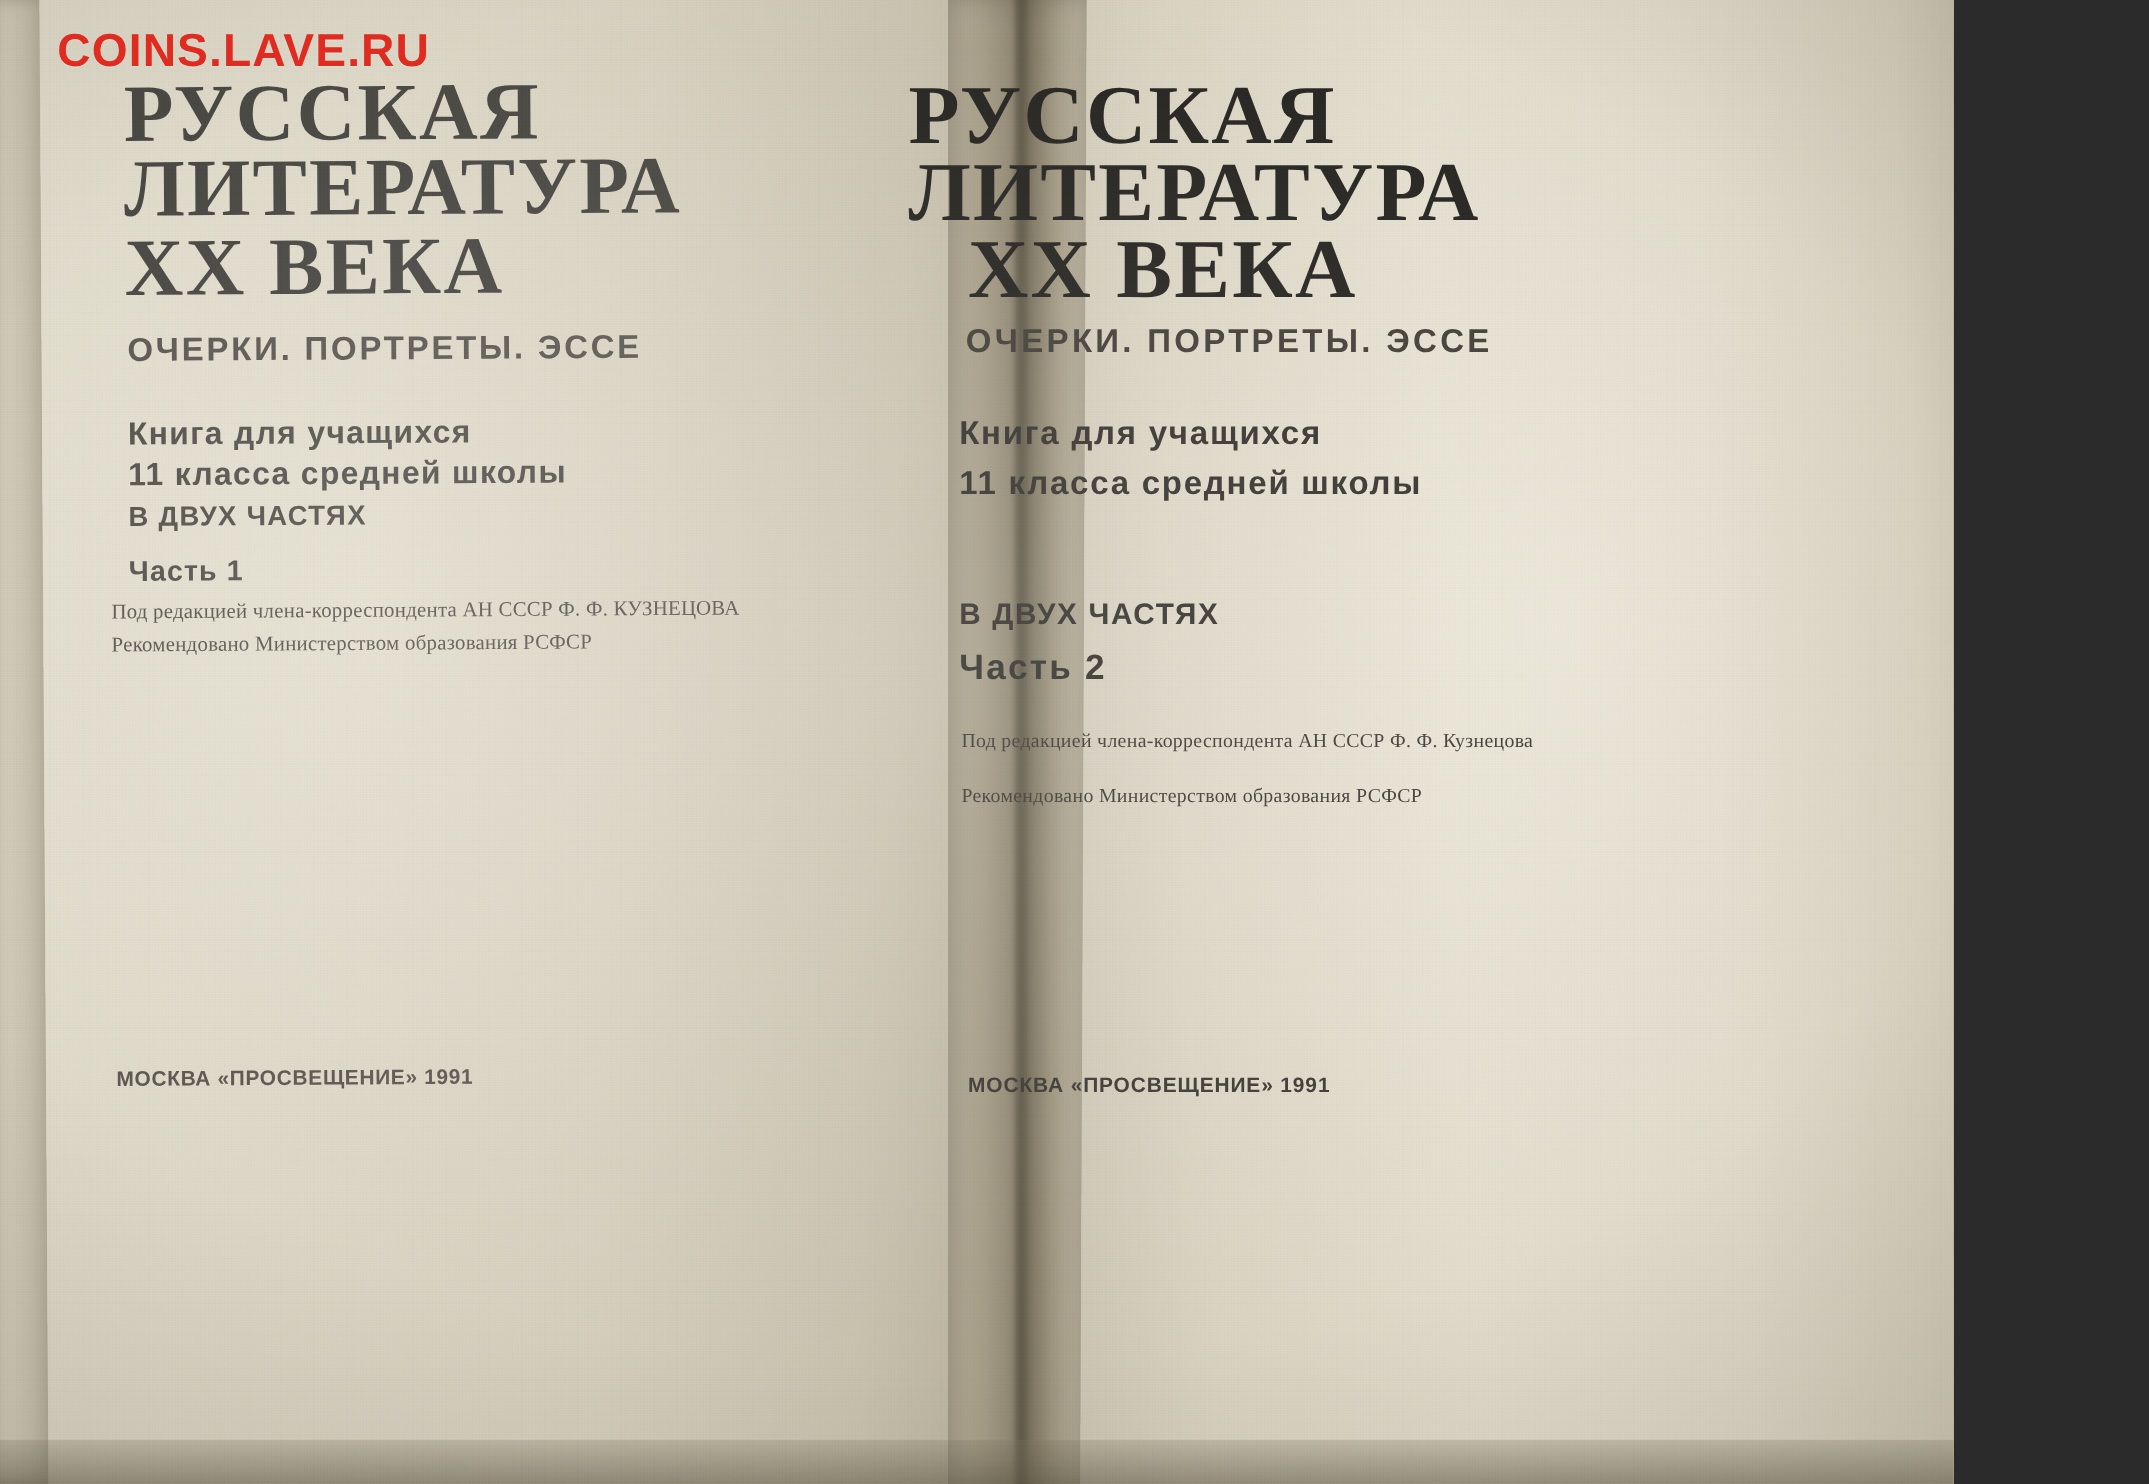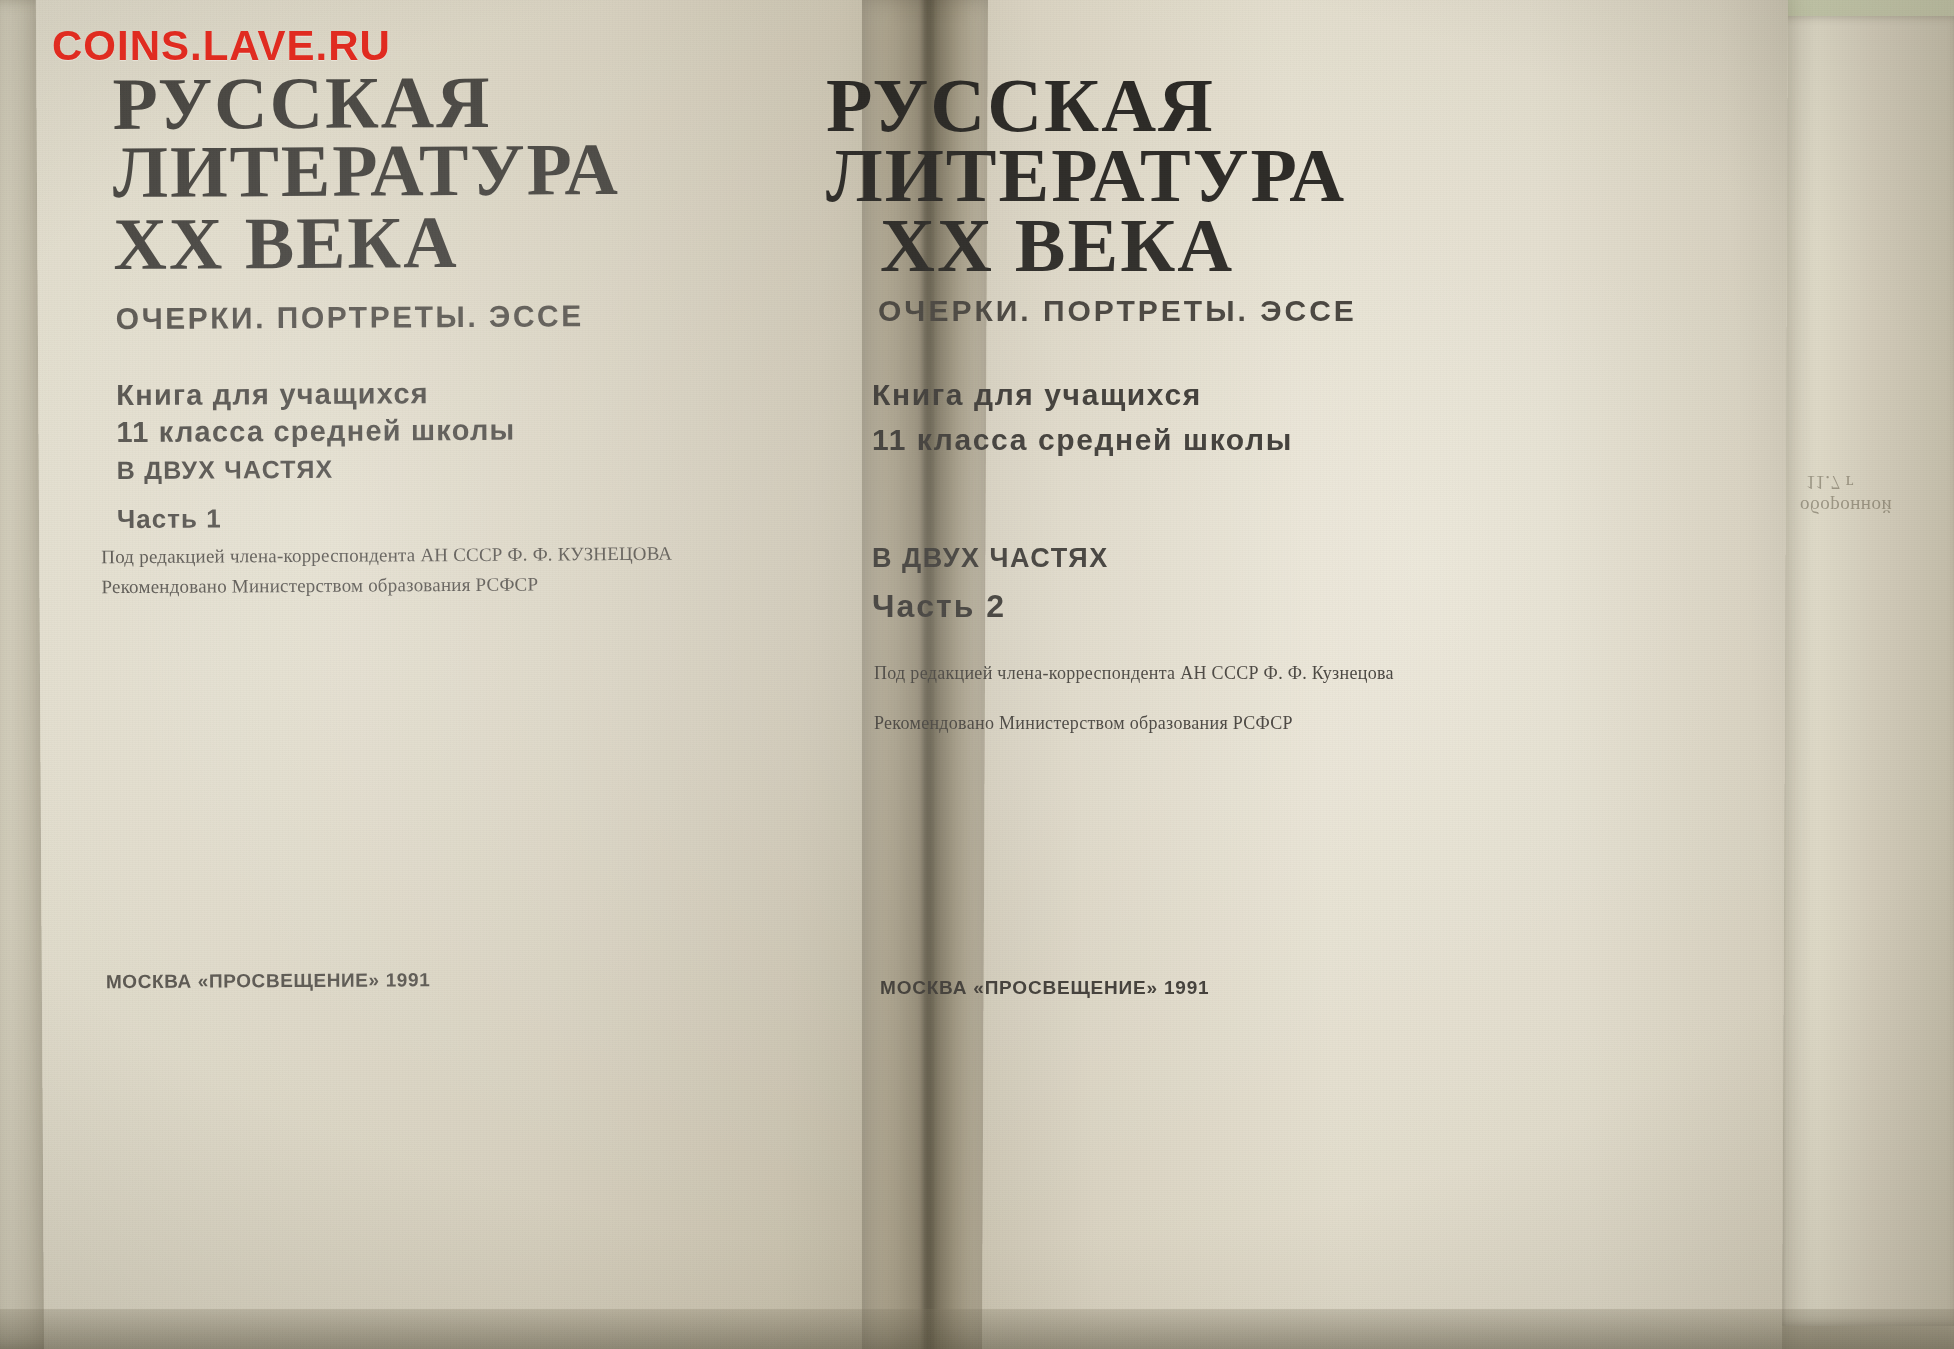--- a/index.html
+++ b/index.html
@@ -2,21 +2,21 @@
 <html lang="ru"><head>
 <meta charset="utf-8">
 <style>
   html, body {
     margin: 0;
     padding: 0;
     background: #2b2b2b;
   }
   #stage {
     position: relative;
-    width: 1954px;
+    width: 1776px;
     height: 1349px;
     overflow: hidden;
     font-family: "Liberation Sans", sans-serif;
     background: #b9b4a4;
   }
 
   
   .bg-base {
     position: absolute;
     inset: 0;

